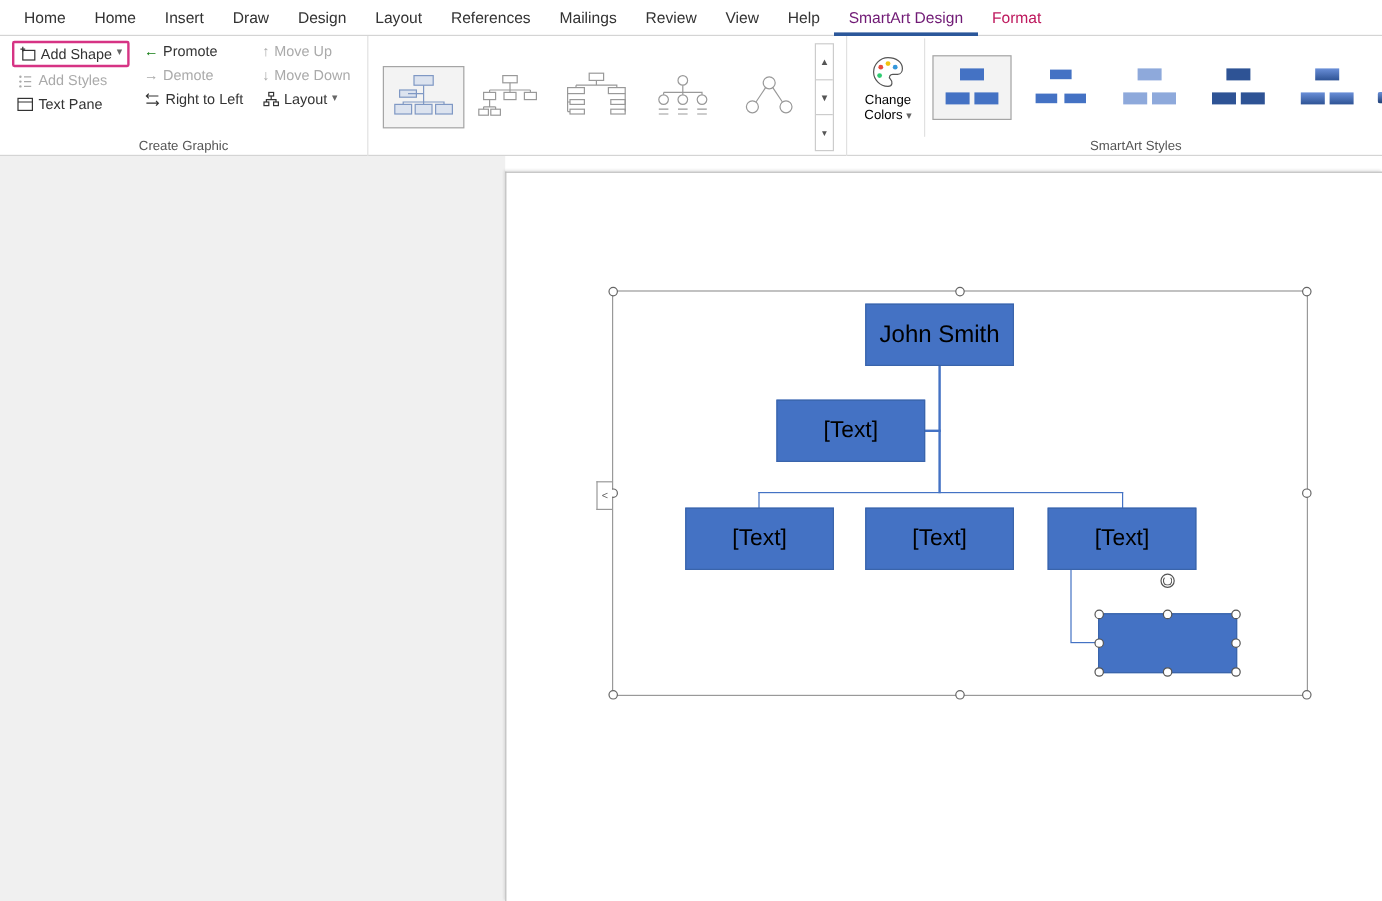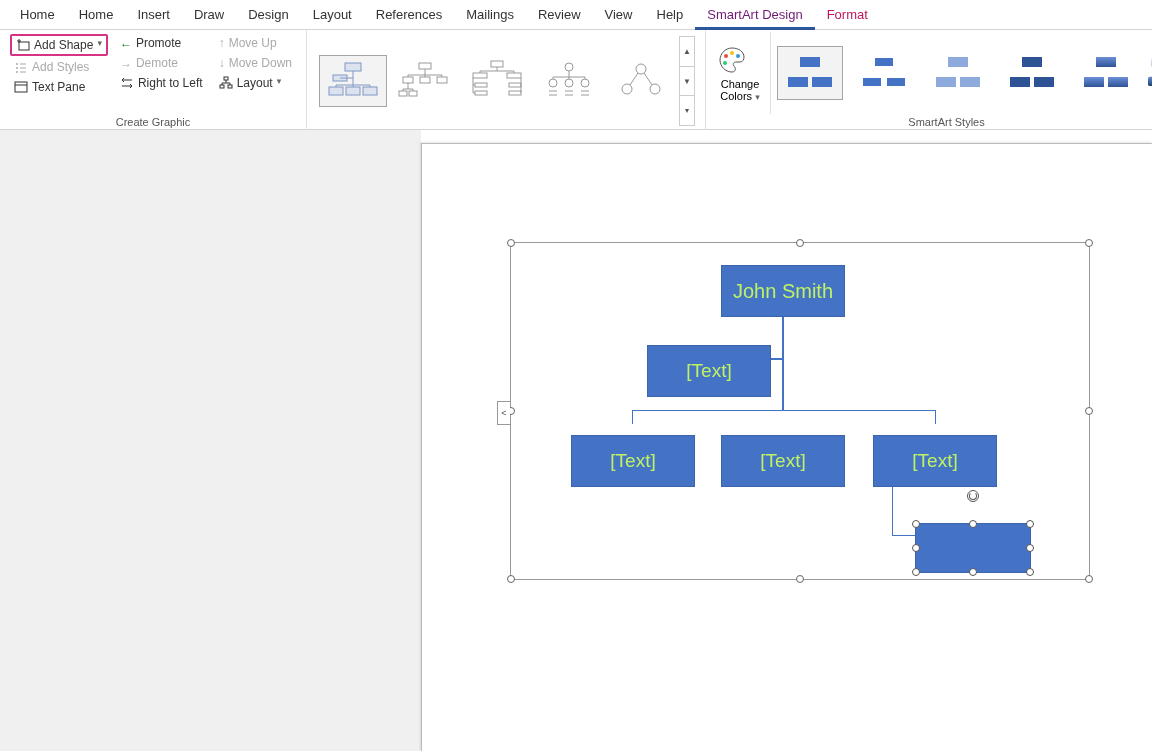--- a/index.html
+++ b/index.html
@@ -32,21 +32,21 @@
 
 .layouts-inner { display: flex; align-items: center; padding: 4px; }
 .layout-thumb { width: 68px; height: 52px; border: 1px solid transparent; margin: 0 2px; display: flex; align-items: center; justify-content: center; cursor: pointer; }
 .layout-thumb.selected { border: 1px solid #a5a5a5; background: #f3f3f3; }
 .layout-svg { width: 56px; height: 44px; }
 .gallery-spinner { width: 16px; display: flex; flex-direction: column; border: 1px solid #ccc; margin-left: 2px; align-self: stretch; }
 .gallery-spinner div { flex: 1; display: flex; align-items: center; justify-content: center; font-size: 8px; color: #555; cursor: pointer; border-bottom: 1px solid #ccc; }
 .gallery-spinner div:last-child { border-bottom: none; }
 
 
-.change-colors { display: flex; flex-direction: column; align-items: flex-start; justify-content: center; width: 56px; cursor: pointer; padding: 4px; }
+.change-colors { display: flex; flex-direction: column; align-items: center; justify-content: center; width: 56px; cursor: pointer; padding: 4px; }
 .change-colors-icon { width: 32px; height: 32px; }
 .change-colors-label { font-size: 11px; text-align: center; margin-top: 2px; line-height: 12px; }
 
 
 .styles-inner { display: flex; align-items: center; padding: 4px; gap: 8px; }
 .style-thumb { width: 66px; height: 54px; border: 1px solid transparent; display: flex; align-items: center; justify-content: center; cursor: pointer; }
 .style-thumb.selected { border: 1px solid #a5a5a5; background: #f3f3f3; }
 
 
 .doc-area { display: flex; height: calc(751px - 130px); }
@@ -55,21 +55,21 @@
 
 
 .smartart-frame { position: absolute; left: 88px; top: 98px; width: 580px; height: 338px; border: 1px solid #999; }
 .frame-handle { position: absolute; width: 8px; height: 8px; background: #fff; border: 1px solid #666; border-radius: 50%; }
 .fh-tl { left: -4px; top: -4px; } .fh-tm { left: 50%; top: -4px; margin-left:-4px;} .fh-tr { right: -4px; top: -4px; }
 .fh-ml { left: -4px; top: 50%; margin-top:-4px;} .fh-mr { right: -4px; top: 50%; margin-top:-4px;}
 .fh-bl { left: -4px; bottom: -4px; } .fh-bm { left: 50%; bottom: -4px; margin-left:-4px;} .fh-br { right: -4px; bottom: -4px; }
 
 .text-pane-tab { position: absolute; left: -14px; top: 158px; width: 13px; height: 24px; background: #fff; border: 1px solid #999; border-right: none; display: flex; align-items: center; justify-content: center; font-size: 9px; color: #555; cursor: pointer; }
 
-.sa-box { position: absolute; background: #4472c4; color: #bef264; display: flex; align-items: center; justify-content: center; font-size: 19px; border: 1px solid #3a64ab; margin-top: 12px; }
+.sa-box { position: absolute; background: #4472c4; color: #000000; display: flex; align-items: center; justify-content: center; font-size: 19px; border: 1px solid #3a64ab; }
 .sa-box.root { left: 210px; top: 10px; width: 124px; height: 52px; font-size: 20px; }
 .sa-box.assist { left: 136px; top: 90px; width: 124px; height: 52px; }
 .sa-box.c1 { left: 60px; top: 180px; width: 124px; height: 52px; }
 .sa-box.c2 { left: 210px; top: 180px; width: 124px; height: 52px; }
 .sa-box.c3 { left: 362px; top: 180px; width: 124px; height: 52px; }
 .sa-box.new-shape { left: 404px; top: 268px; width: 116px; height: 50px; }
 
 .sa-line { position: absolute; background: #4472c4; }
 
 

